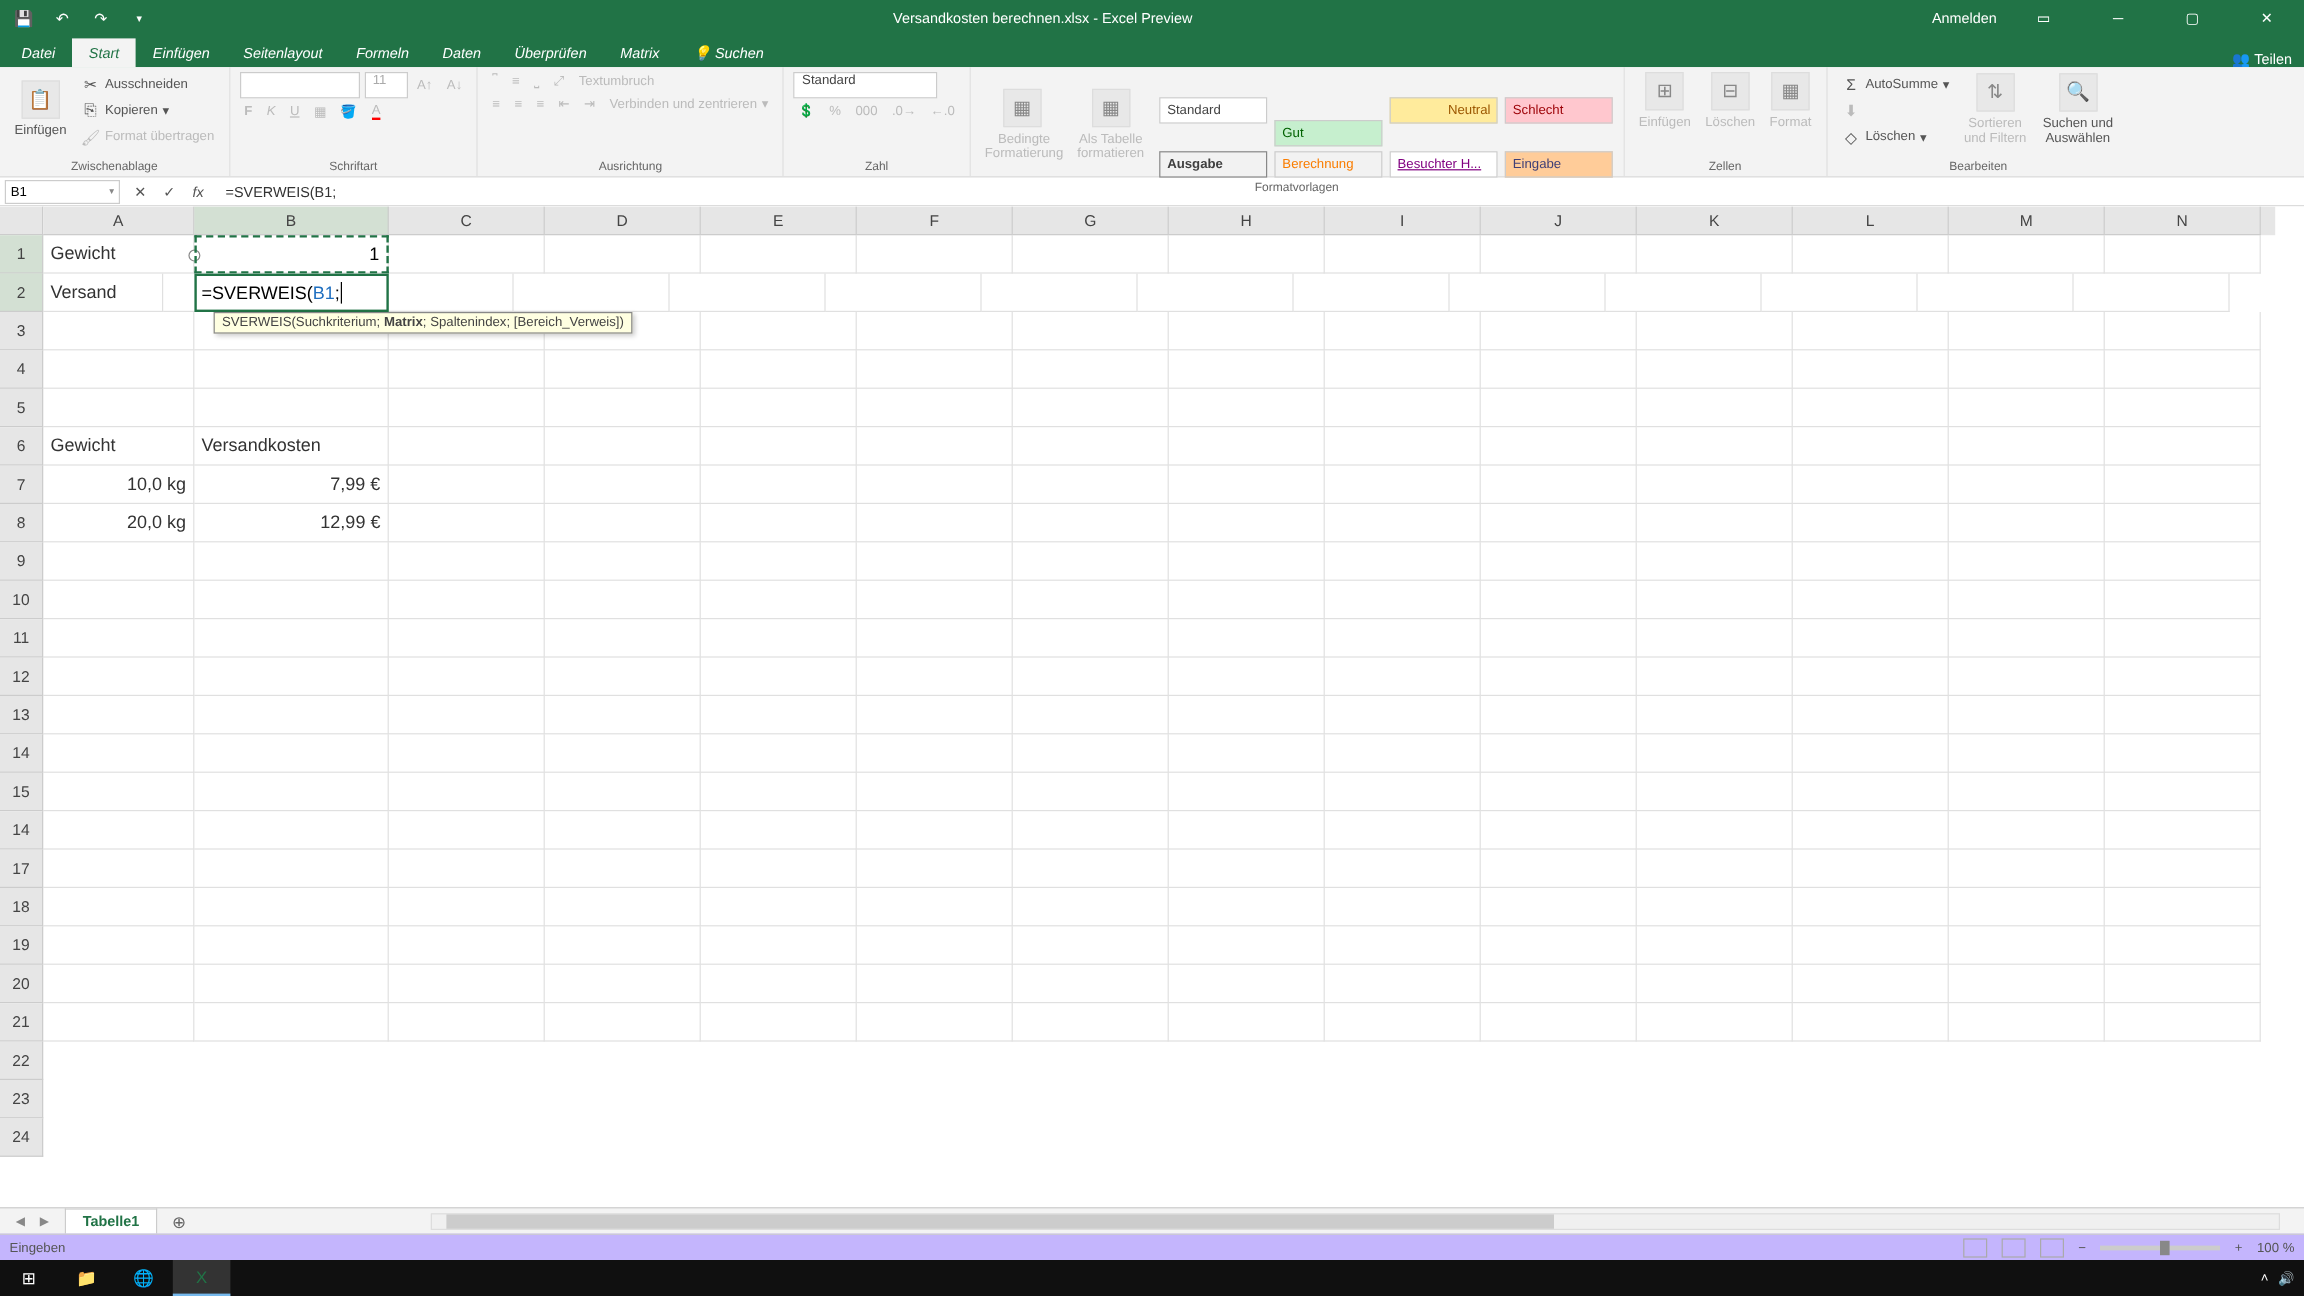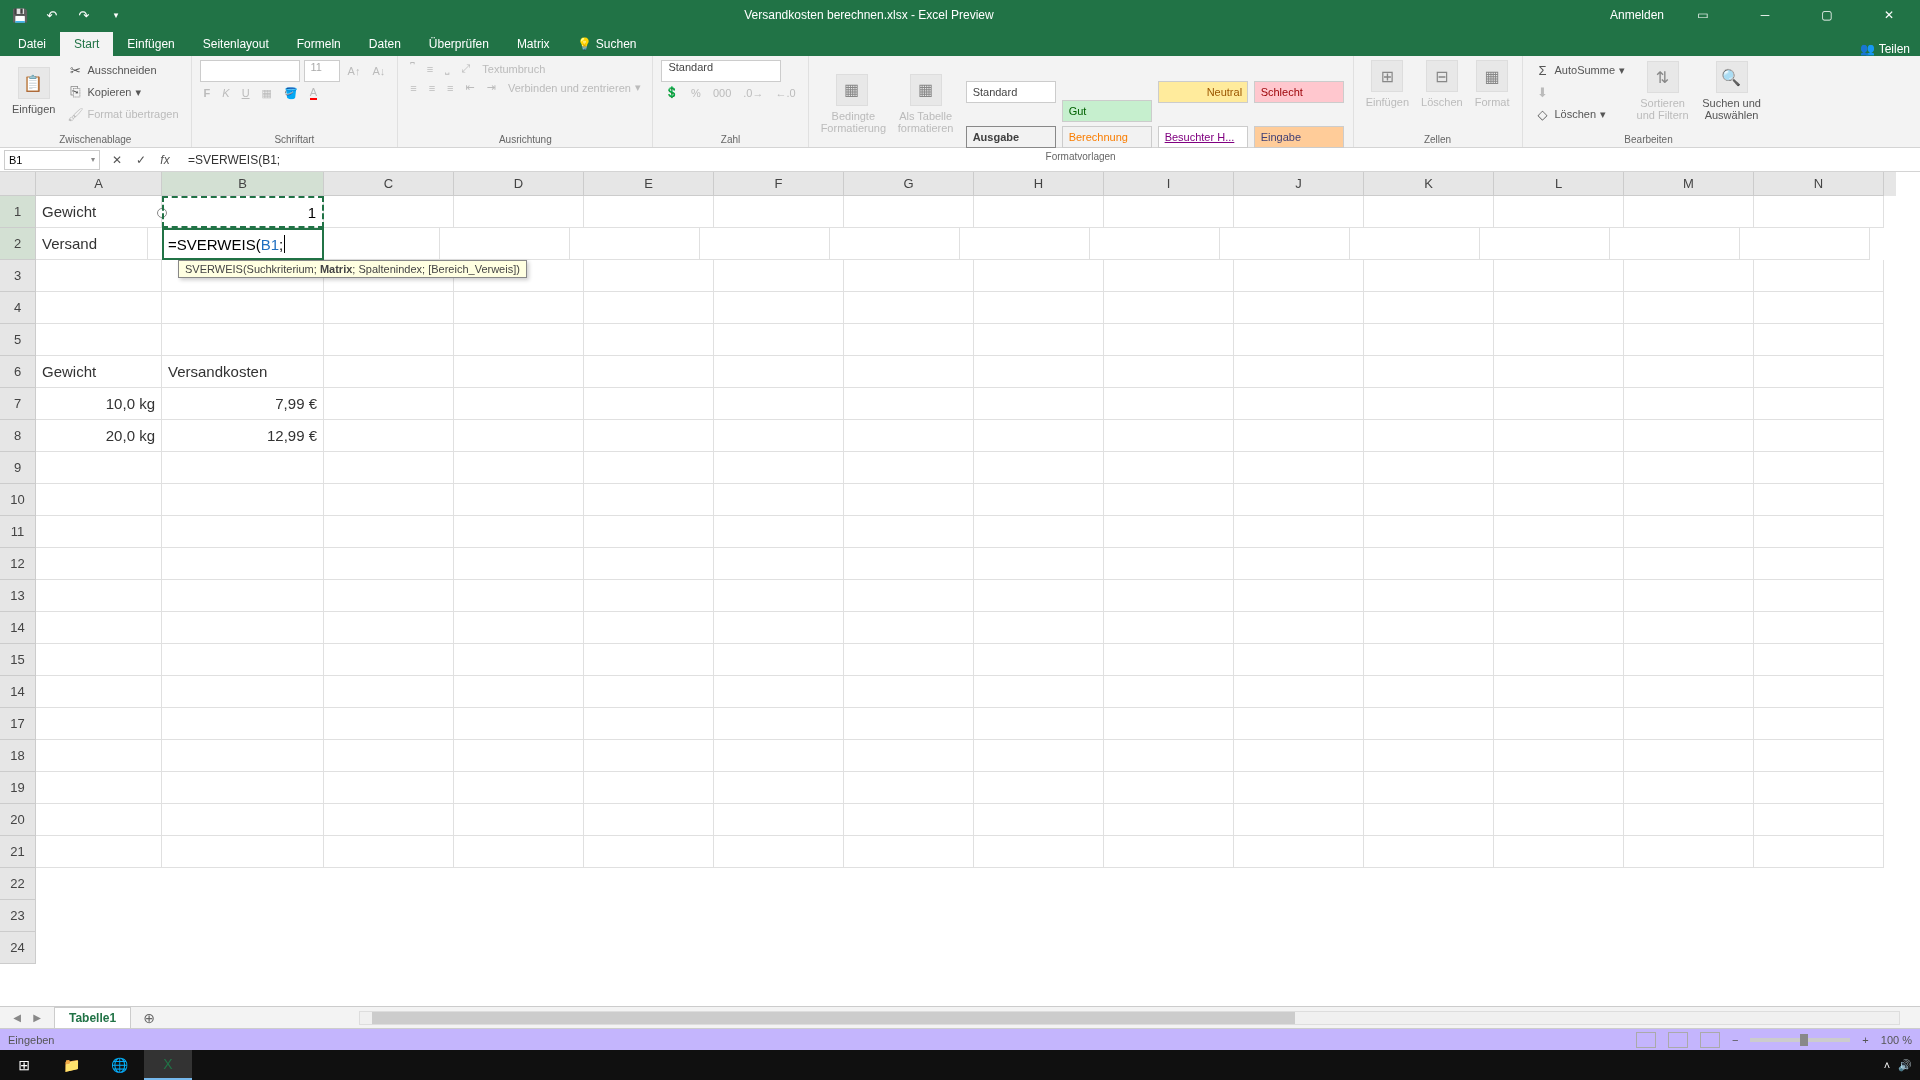--- a/index.html
+++ b/index.html
@@ -8,21 +8,21 @@
 
 .titlebar { height: 30px; background: #217346; display: flex; align-items: center; color: #fff; font-size: 12px; }
 .titlebar-left { display: flex; align-items: center; gap: 8px; padding-left: 8px; }
 .titlebar-left .qat-btn { width: 24px; height: 24px; display: flex; align-items: center; justify-content: center; color: #fff; font-size: 13px; }
 .titlebar-center { flex: 1; text-align: center; }
 .titlebar-right { display: flex; align-items: center; gap: 16px; padding-right: 8px; }
 .win-btn { width: 46px; height: 30px; display: flex; align-items: center; justify-content: center; font-size: 12px; }
 
 
 .tabs { height: 26px; background: #217346; display: flex; align-items: flex-end; padding-left: 4px; }
-.tab { padding: 5px 14px; font-size: 12px; color: #fff; cursor: pointer; }
+.tab { padding: 5px 14px; font-size: 12px; color: #fff; cursor: pointer; font-style: italic; }
 .tab.active { background: #f3f3f3; color: #217346; }
 .tabs-right { margin-left: auto; display: flex; align-items: center; padding-right: 10px; color: #fff; font-size: 12px; gap: 6px; }
 
 
 .ribbon { height: 92px; background: #f3f3f3; border-bottom: 1px solid #d4d4d4; display: flex; }
 .ribbon-group { border-right: 1px solid #e0e0e0; padding: 4px 8px 2px 8px; display: flex; flex-direction: column; justify-content: space-between; }
 .ribbon-group-label { font-size: 10px; color: #666; text-align: center; padding-top: 2px; }
 .ribbon-row { display: flex; align-items: center; gap: 4px; }
 .ribbon-col { display: flex; flex-direction: column; gap: 2px; }
 .rb-btn { font-size: 11px; color: #555; display: flex; align-items: center; gap: 4px; padding: 2px 4px; }
@@ -359,21 +359,21 @@
         <div class="cell" style="width: 130px;"></div>
         <div class="cell" style="width: 130px;"></div>
         <div class="cell" style="width: 130px;"></div>
         <div class="cell" style="width: 130px;"></div>
         <div class="cell" style="width: 130px;"></div>
         <div class="cell" style="width: 130px;"></div>
         <div class="cell" style="width: 130px;"></div>
         <div class="cell" style="width: 130px;"></div>
       </div>
       <div class="cell-row">
-        <div class="cell left" style="width: 112px; text-align: center;">Versand</div>
+        <div class="cell left" style="width: 100px; text-align: center;">Versand</div>
         <div class="cell" style="width: 162px;"></div>
         <div class="cell" style="width: 130px;"></div>
         <div class="cell" style="width: 130px;"></div>
         <div class="cell" style="width: 130px;"></div>
         <div class="cell" style="width: 130px;"></div>
         <div class="cell" style="width: 130px;"></div>
         <div class="cell" style="width: 130px;"></div>
         <div class="cell" style="width: 130px;"></div>
         <div class="cell" style="width: 130px;"></div>
         <div class="cell" style="width: 130px;"></div>

